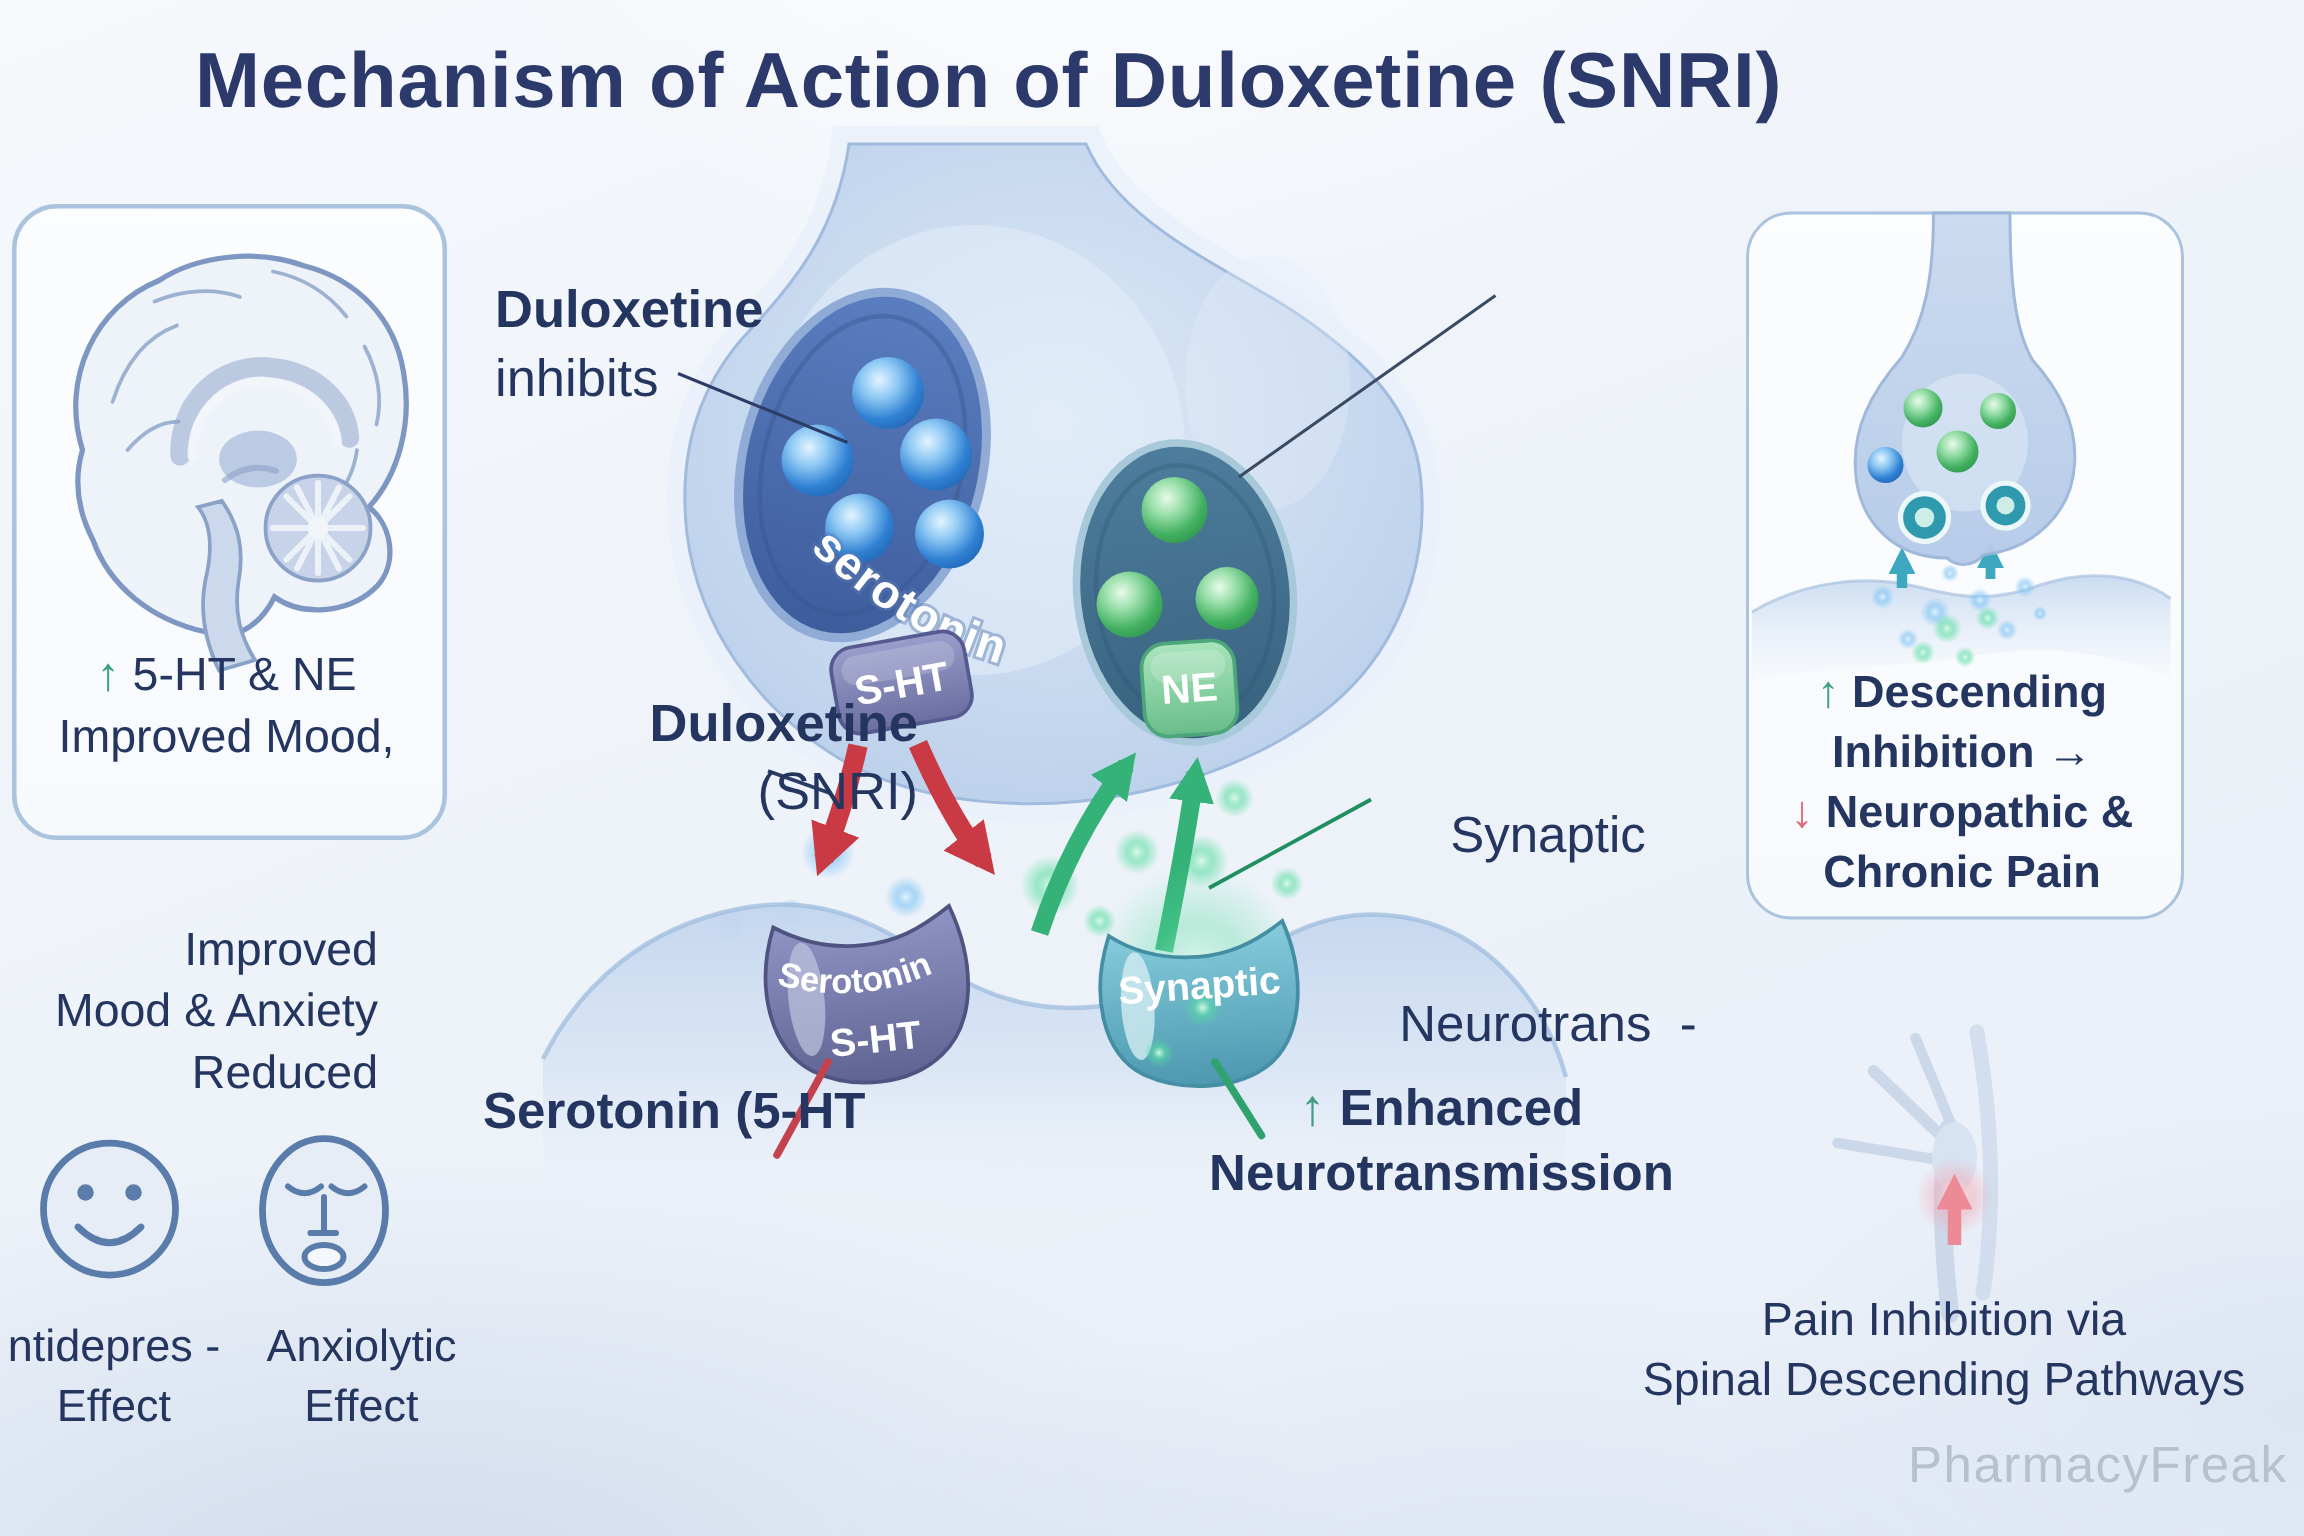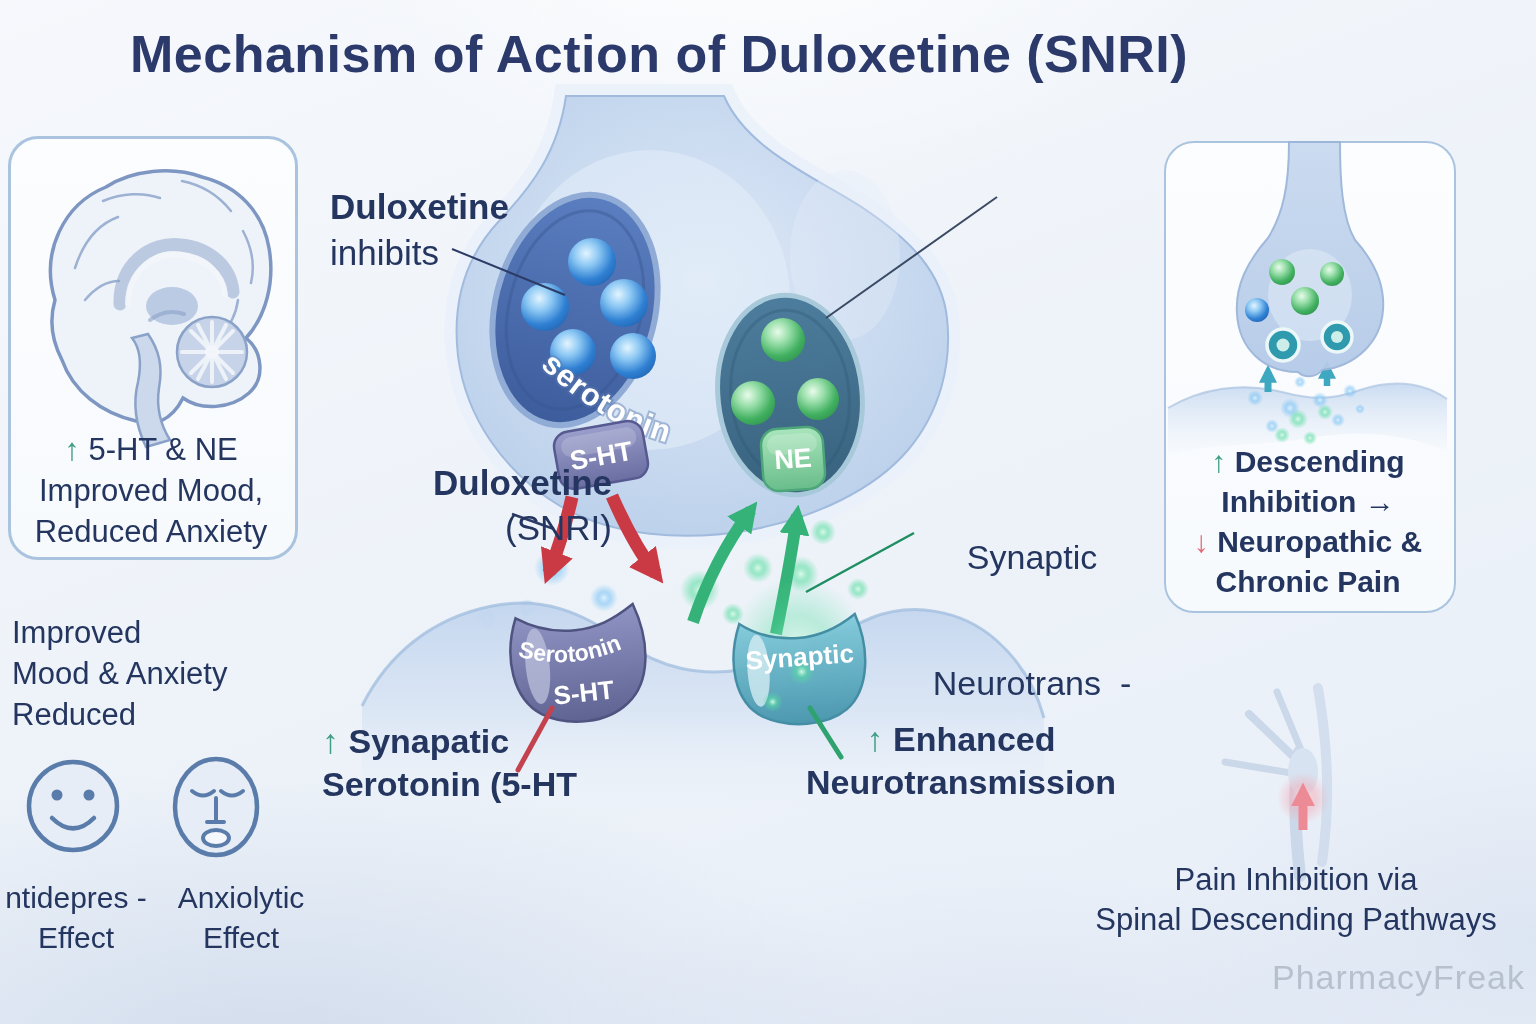--- a/index.html
+++ b/index.html
@@ -14,21 +14,21 @@
       linear-gradient(160deg,#f6f8fc 0%,#eef3f9 45%,#e9eff8 100%);
   }
   .panel{position:absolute;border:3px solid #aac4df;border-radius:30px;
          background:linear-gradient(180deg,#fcfdff,#f7fafd);}
   #panel-left{left:8px;top:136px;width:284px;height:418px;}
   #panel-right{left:1164px;top:141px;width:288px;height:468px;border-width:2.5px;}
   svg.art{position:absolute;left:0;top:0;width:1536px;height:1024px;}
   .txt{position:absolute;color:#24365f;}
   #page-title{left:130px;top:24px;font-size:52px;font-weight:700;color:#2b3a6a;letter-spacing:.5px;white-space:nowrap;}
   #leftbox-text{left:18px;top:429px;width:266px;text-align:center;font-size:31px;line-height:41px;font-weight:500;}
-  #mood-note{left:12px;top:612px;width:240px;text-align:left;font-size:31px;line-height:41px;font-weight:500;}
+  #mood-note{left:12px;top:612px;width:240px;text-align:right;font-size:31px;line-height:41px;font-weight:500;}
   #label-antidep{left:-6px;top:878px;width:164px;text-align:center;font-size:30px;line-height:40px;font-weight:500;}
   #label-anx{left:162px;top:878px;width:158px;text-align:center;font-size:30px;line-height:40px;font-weight:500;}
   #inhibit-note{left:330px;top:184px;font-size:35px;line-height:46px;}
   #drug-note{left:300px;top:460px;width:312px;text-align:right;font-size:35px;line-height:45px;}
   #synser-note{left:322px;top:720px;font-size:34px;line-height:43px;font-weight:600;}
   #enhanced-note{left:806px;top:718px;width:310px;text-align:center;font-size:34px;line-height:43px;font-weight:600;}
   #neurotrans-note{left:902px;top:452px;width:260px;text-align:center;font-size:34px;line-height:42px;font-weight:500;white-space:pre-wrap;}
   #rightbox-text{left:1168px;top:442px;width:280px;text-align:center;font-size:30px;line-height:40px;font-weight:600;}
   #pain-note{left:1076px;top:860px;width:440px;text-align:center;font-size:31px;line-height:40px;font-weight:500;}
   #watermark{left:1272px;top:958px;font-size:34px;font-weight:400;color:#b7c0cd;letter-spacing:1px;}
@@ -304,21 +304,20 @@
     </g>
     <circle cx="1303" cy="798" r="26" fill="url(#pinkGlow)"></circle>
     <path d="M1303 830 L1303 792" stroke="#ec8b96" stroke-width="9" marker-end="url(#pinkHead)"></path>
   </svg>
 
   <div class="txt" id="page-title">Mechanism of Action of Duloxetine (SNRI)</div>
 
   <div class="txt" id="leftbox-text">
     <div><span class="up">↑</span> <span>5-HT &amp; NE</span></div>
     <div>Improved Mood,</div>
-    <div>Reduced Anxiety</div>
   </div>
 
   <div class="txt" id="mood-note">
     <div>Improved</div>
     <div>Mood &amp; Anxiety</div>
     <div>Reduced</div>
   </div>
 
   <div class="txt" id="label-antidep">
     <div>ntidepres -</div>
@@ -333,21 +332,20 @@
     <div class="bold">Duloxetine</div>
     <div class="reg">inhibits</div>
   </div>
 
   <div class="txt" id="drug-note">
     <div class="bold">Duloxetine</div>
     <div class="reg">(SNRI)</div>
   </div>
 
   <div class="txt" id="synser-note">
-    <div><span class="up">↑</span> <span>Synapatic</span></div>
     <div>Serotonin (5-HT</div>
   </div>
 
   <div class="txt" id="enhanced-note">
     <div><span class="up">↑</span> <span>Enhanced</span></div>
     <div>Neurotransmission</div>
   </div>
 
   <div class="txt" id="neurotrans-note">
     <div>Synaptic</div>

